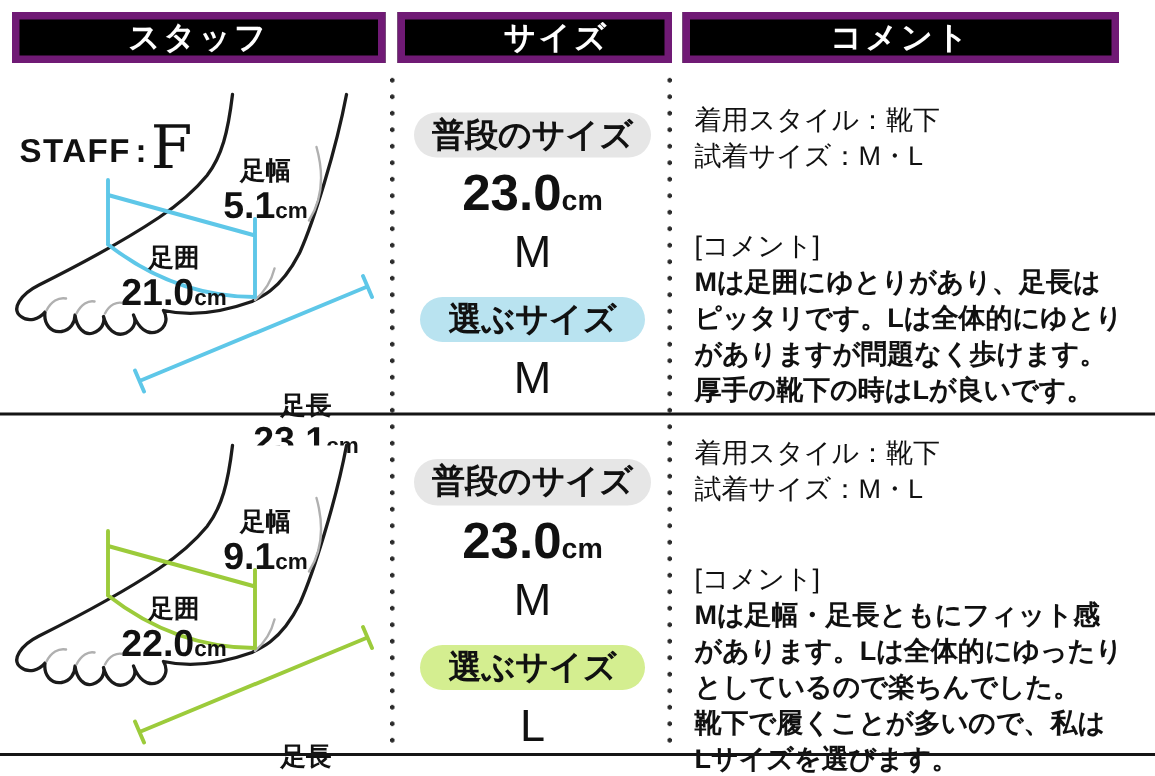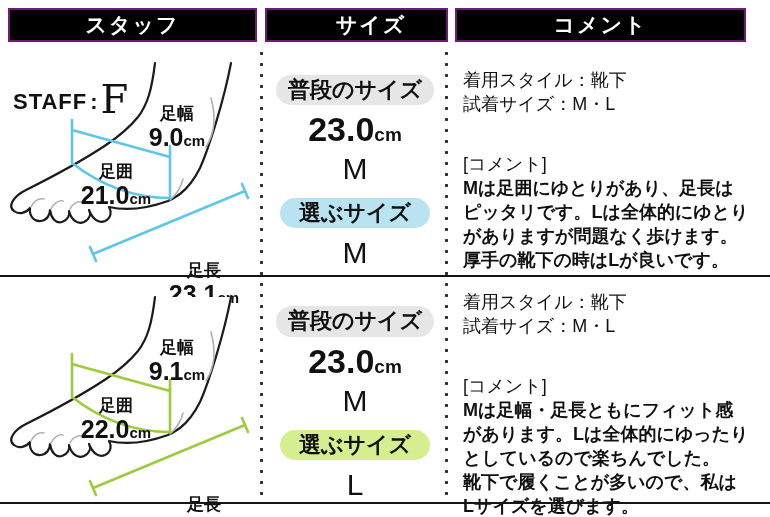--- a/index.html
+++ b/index.html
@@ -3,21 +3,21 @@
 <meta charset="utf-8">
 <style>
   html,body{margin:0;padding:0;background:#fff;}
   .sheet{
     position:relative;width:770px;height:517px;background:#fff;overflow:hidden;
     font-family:"Liberation Sans","DejaVu Sans",sans-serif;color:#111;
   }
   
   .hdr{
     position:absolute;top:8px;height:34px;display:flex;align-items:center;justify-content:center;
-    color:#fff;font-size:21px;font-weight:bold;letter-spacing:2px;border:2px solid #701a75;box-sizing:border-box;
+    color:#fff;font-size:21px;font-weight:bold;letter-spacing:2px;border:5px solid #701a75;box-sizing:border-box;
   }
   .hdr-staff{left:8px;width:249px;}
   .hdr-size{left:265px;width:183px;padding-left:29px;}
   .hdr-comment{left:455px;width:291px;}
   
   .dots{
     position:absolute;top:48px;height:452px;width:3px;
     background-image:radial-gradient(circle,#2b2b2b 1.4px,transparent 1.5px);
     background-size:3px 11px;background-repeat:repeat-y;
   }
@@ -91,21 +91,21 @@
             <path d="M 72 60 L 72 103 M 72 70 L 170 97 M 170 86 L 170 138 M 72 103 C 108 131 142 138 170 138 M 93 194 L 245 131 M 90 187 L 96 201 M 242 124 L 248 138"></path>
           </g>
         </svg>
 
         <div class="staff-label">
           <span class="staff-prefix">STAFF</span><span class="staff-sep">:</span><span class="staff-initial">F</span>
         </div>
 
         <div class="measure-label-block mlb-width">
           <div class="m-name">足幅</div>
-          <div class="m-value"><span>9.0</span><span class="m-unit">cm</span></div>
+          <div class="m-value"><span>5.1</span><span class="m-unit">cm</span></div>
         </div>
         <div class="measure-label-block mlb-girth">
           <div class="m-name">足囲</div>
           <div class="m-value"><span>21.0</span><span class="m-unit">cm</span></div>
         </div>
         <div class="measure-label-block mlb-length">
           <div class="m-name">足長</div>
           <div class="m-value"><span>23.1</span><span class="m-unit">cm</span></div>
         </div>
       </div>

